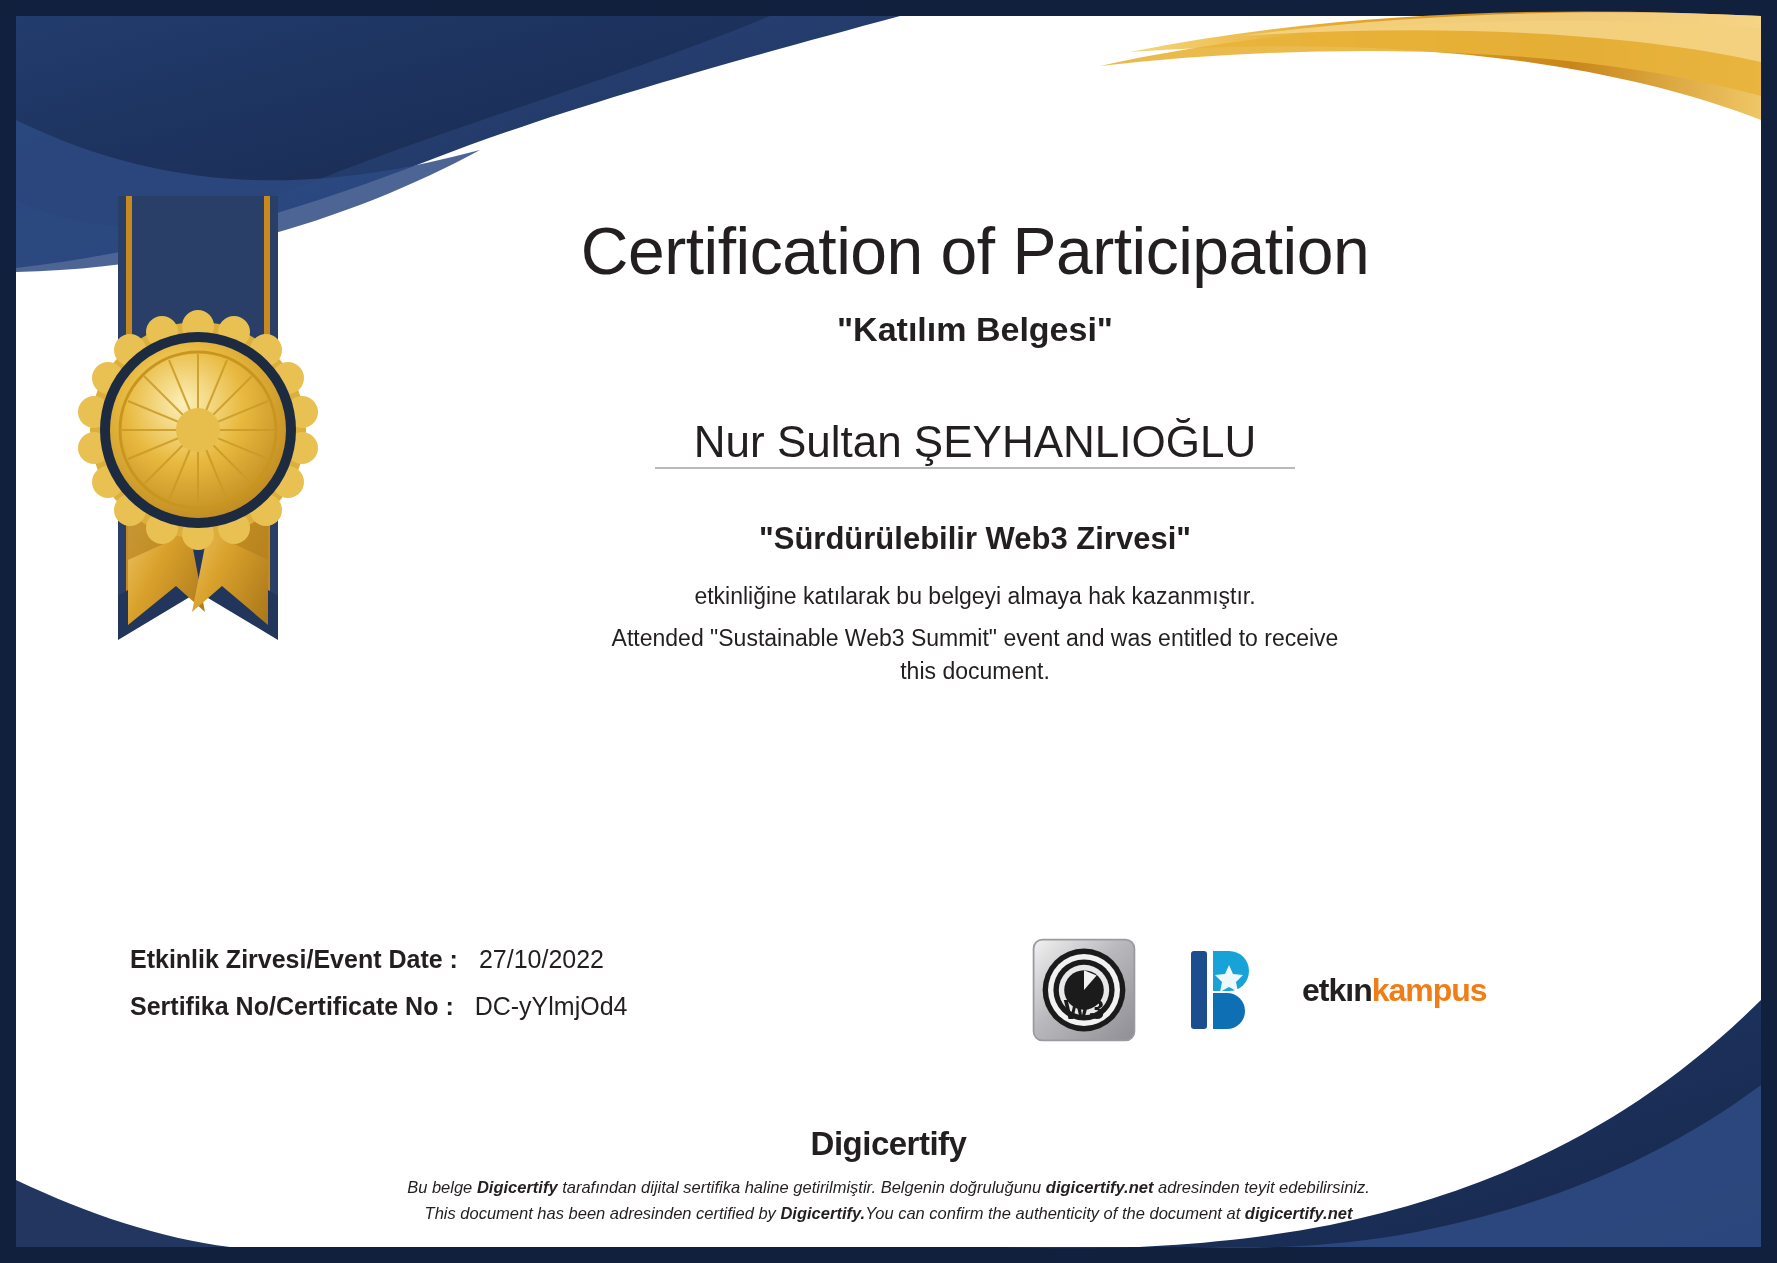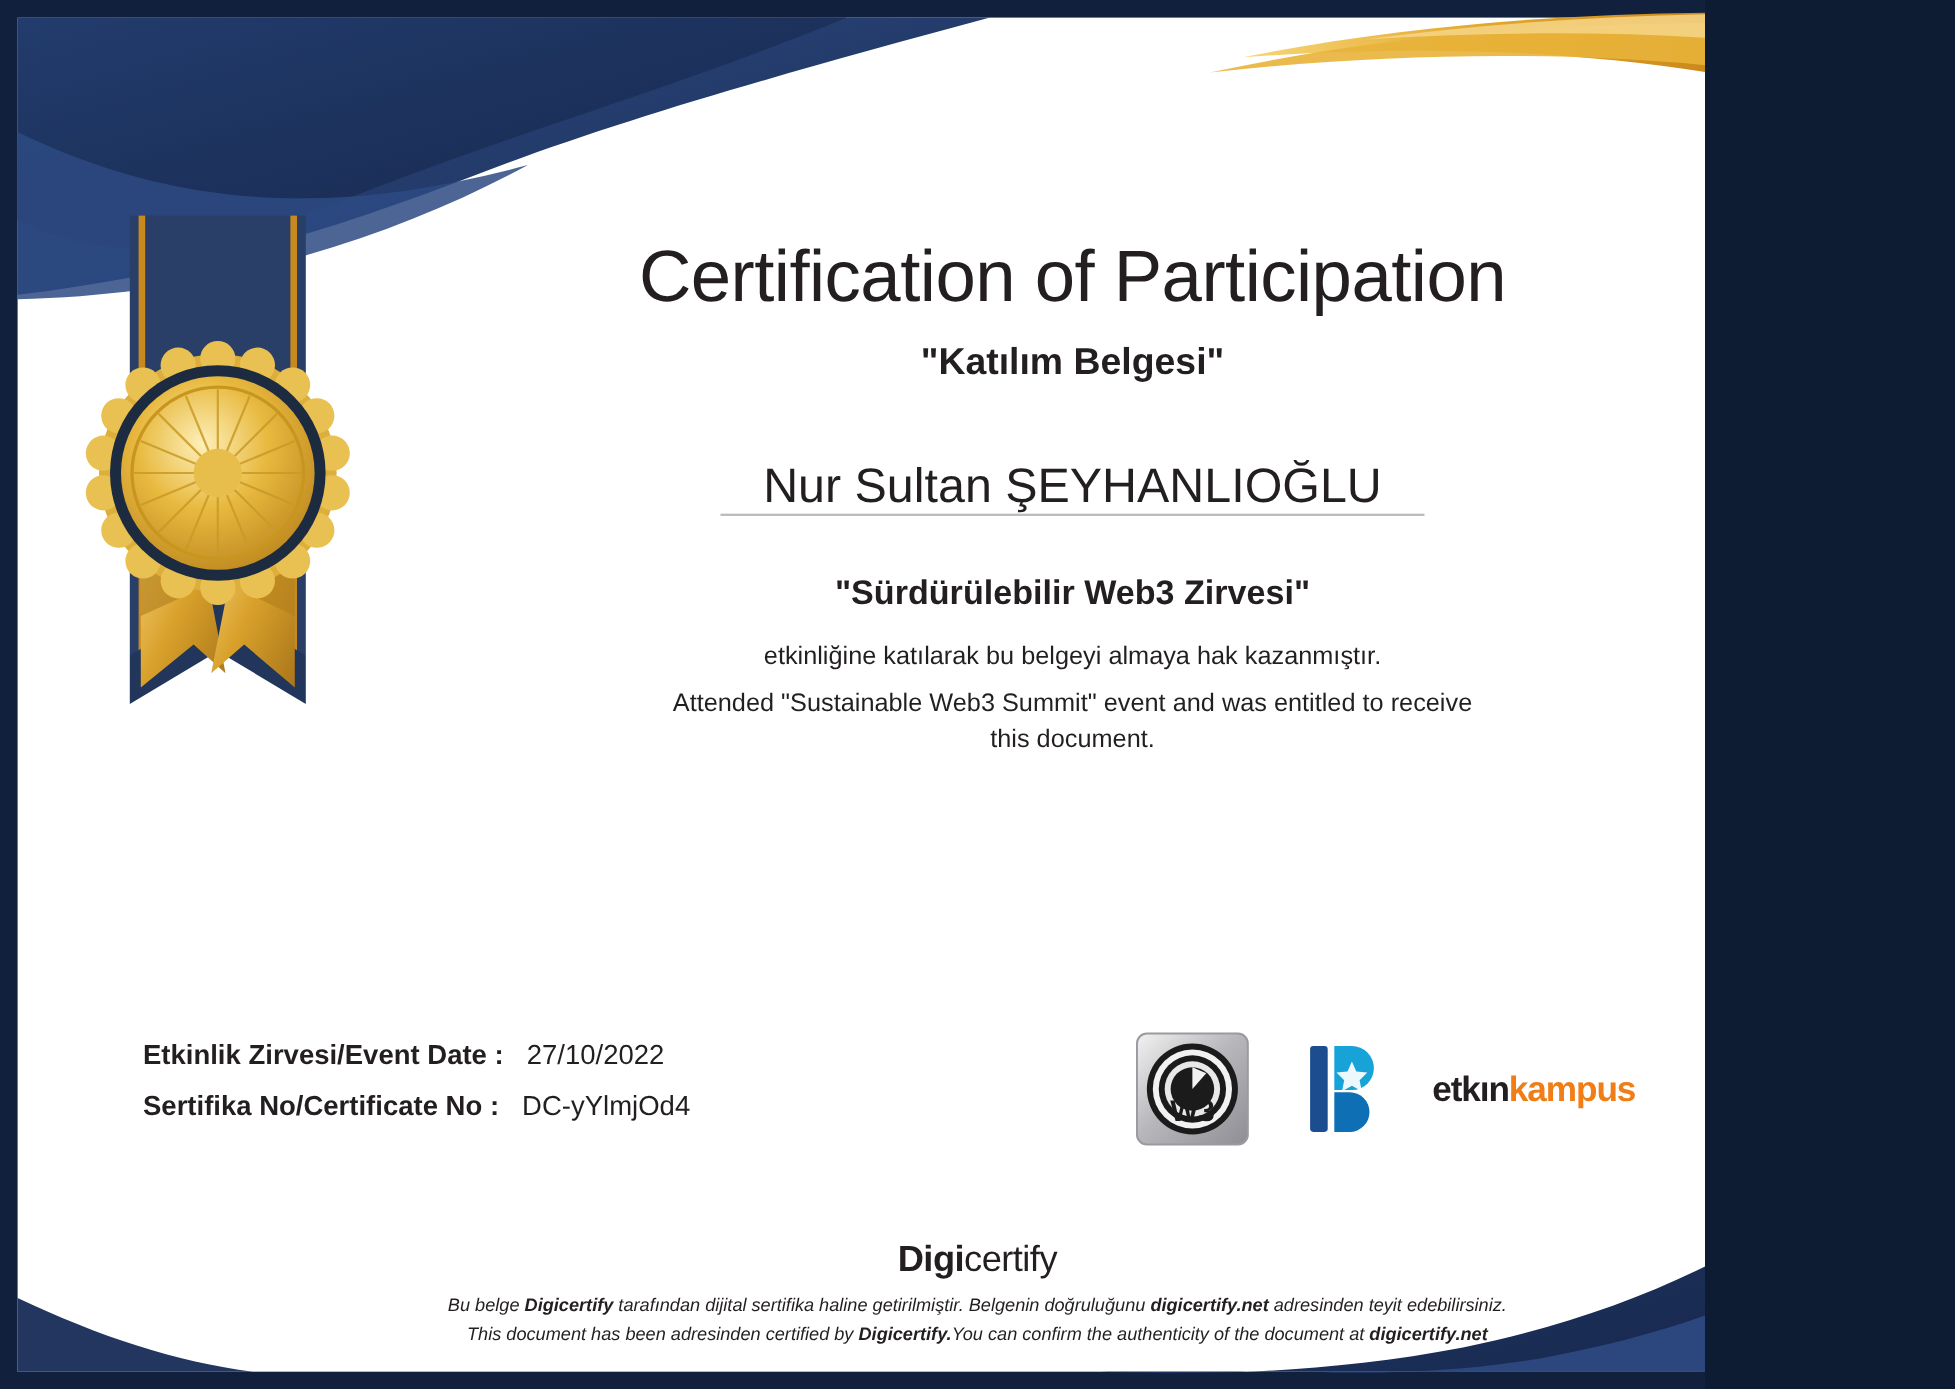--- a/index.html
+++ b/index.html
@@ -9,21 +9,21 @@
   }
   body {
     width: 1777px;
     height: 1263px;
     font-family: "Liberation Sans", sans-serif;
     overflow: hidden;
   }
 
   .certificate {
     position: relative;
-    width: 1550px;
+    width: 1777px;
     height: 1263px;
     background: #ffffff;
     overflow: hidden;
   }
 
   
   .deco-svg {
     position: absolute;
     left: 0;
     top: 0;
@@ -149,21 +149,21 @@
     top: 1125px;
     width: 1777px;
     text-align: center;
   }
   .brand {
     font-size: 33px;
     letter-spacing: -0.5px;
     margin-bottom: 12px;
   }
   .brand .digi { color: #231f20; font-weight: bold; }
-  .brand .certify { color: #231f20; font-weight: 400; text-align: center; }
+  .brand .certify { color: #231f20; font-weight: 700; text-align: center; }
 
   .foot-line {
     font-size: 16.5px;
     font-style: italic;
     color: #231f20;
     line-height: 1.55;
   }
   .foot-line b { font-weight: bold; }
 </style>
 </head>

